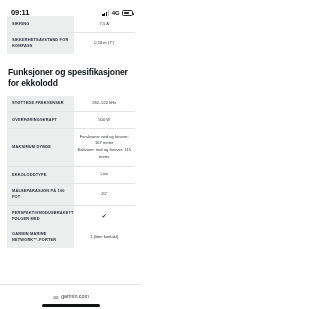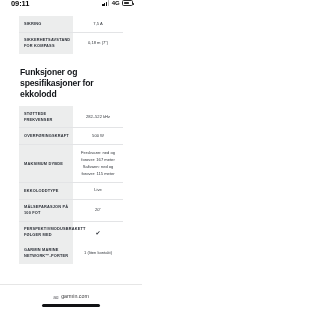--- a/index.html
+++ b/index.html
@@ -22,21 +22,21 @@
     background: #ffffff;
     display: flex;
     flex-direction: column;
   }
 
   
   .statusbar {
     height: 16px;
     flex: 0 0 16px;
     display: flex;
-    align-items: flex-start;
+    align-items: flex-end;
     justify-content: space-between;
     padding: 0 9px 0 11px;
     box-sizing: border-box;
     background: #ffffff;
   }
   .status-time {
     font-size: 7.5px;
     font-weight: bold;
     color: #0b0b0b;
     letter-spacing: -0.1px;
@@ -94,21 +94,21 @@
     height: 100%;
     width: 72%;
     background: #2b2b2b;
     border-radius: 0.7px;
   }
 
   
   .content {
     flex: 1 1 auto;
     overflow: hidden;
-    padding: 0 19px;
+    padding: 0 7px;
     box-sizing: border-box;
     background: #ffffff;
   }
 
   .spec-table {
     width: 100%;
     border-collapse: collapse;
     table-layout: fixed;
   }
   .spec-row {

